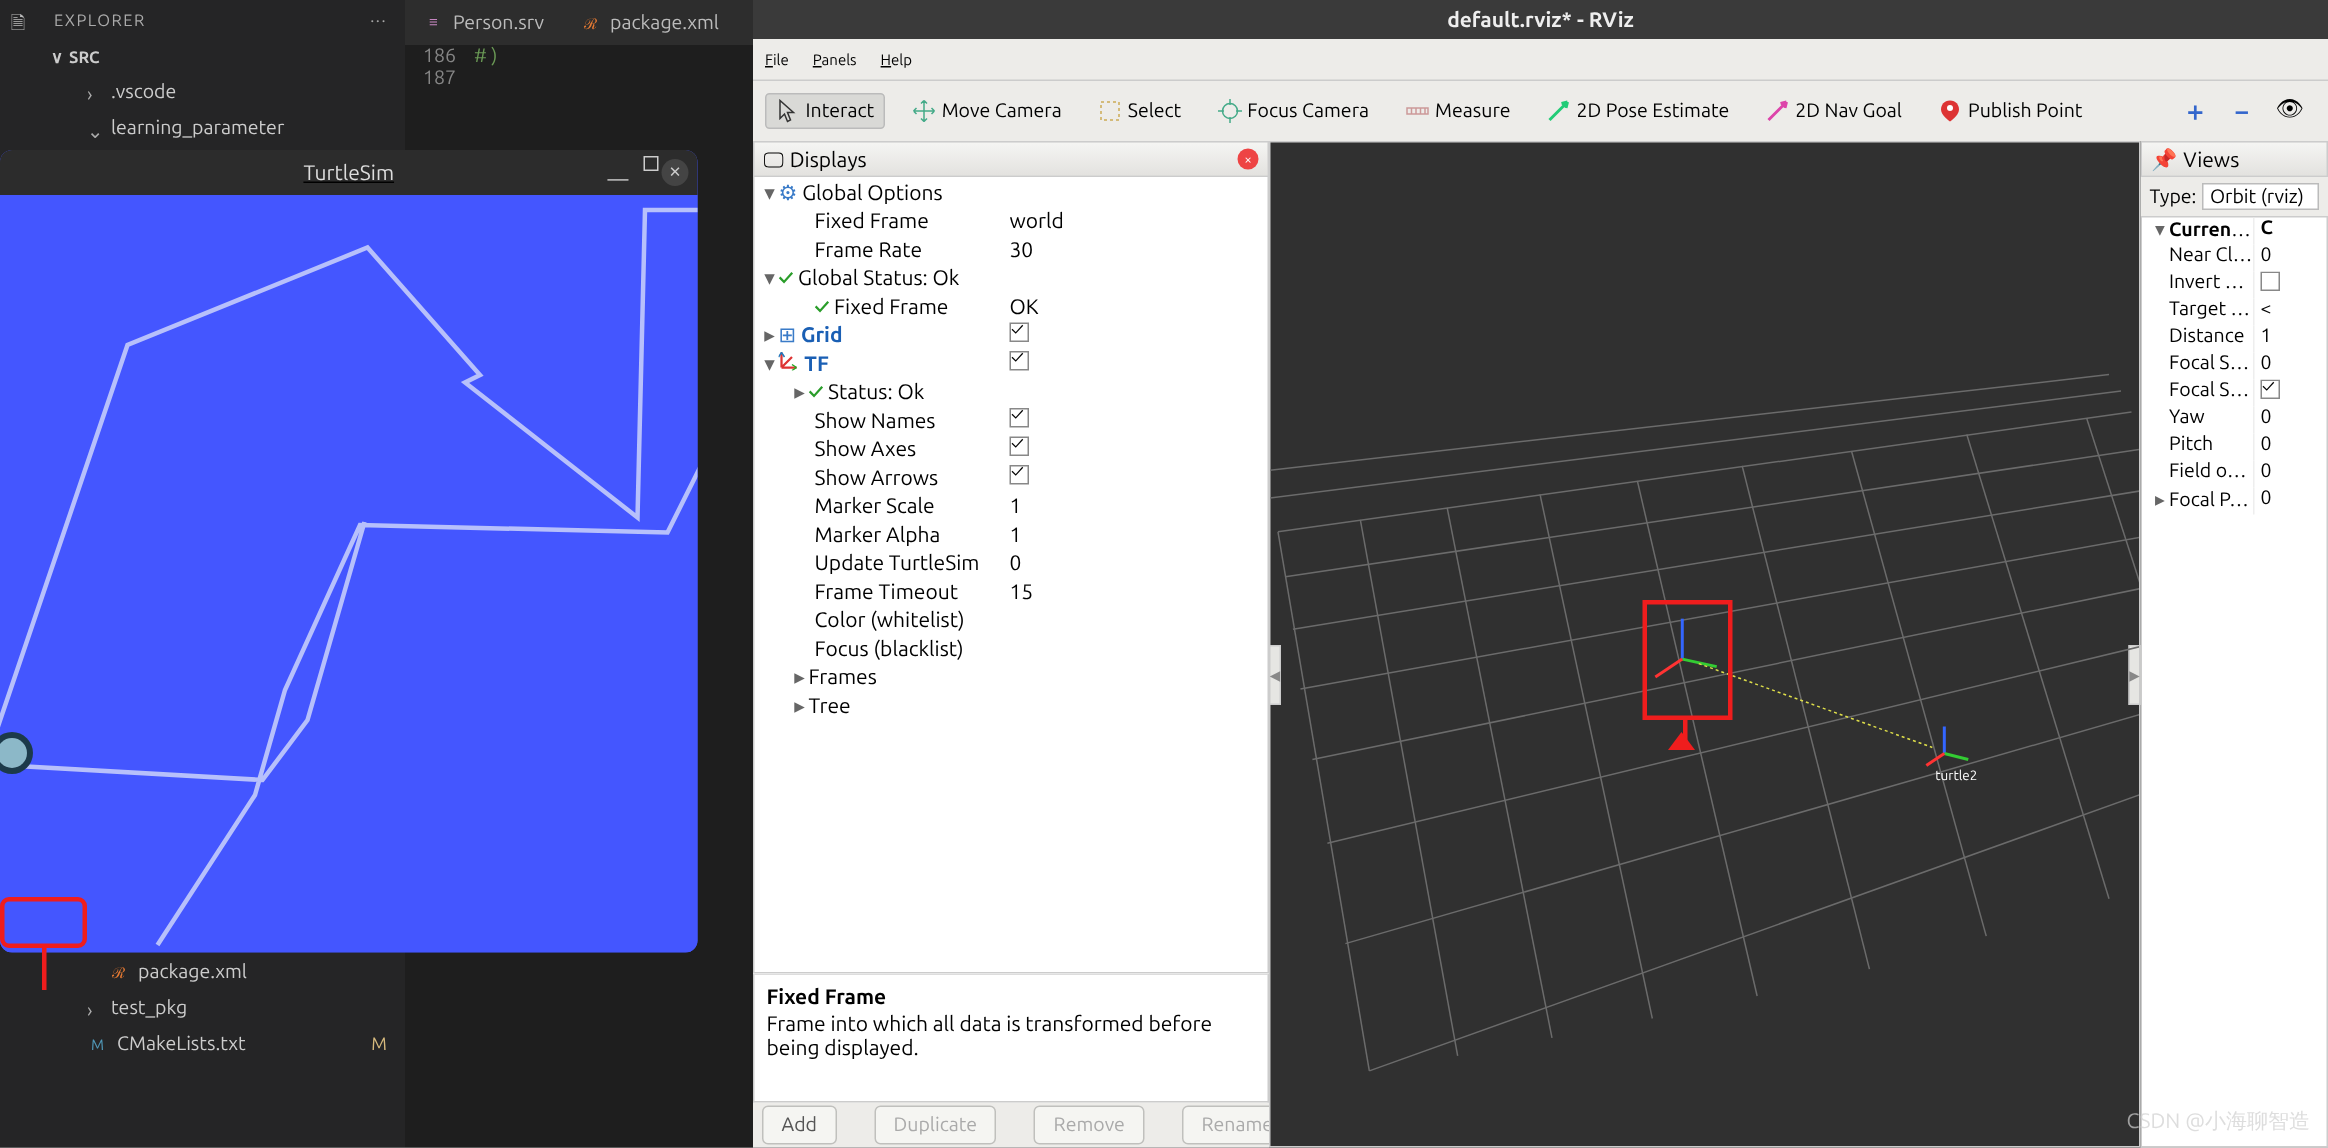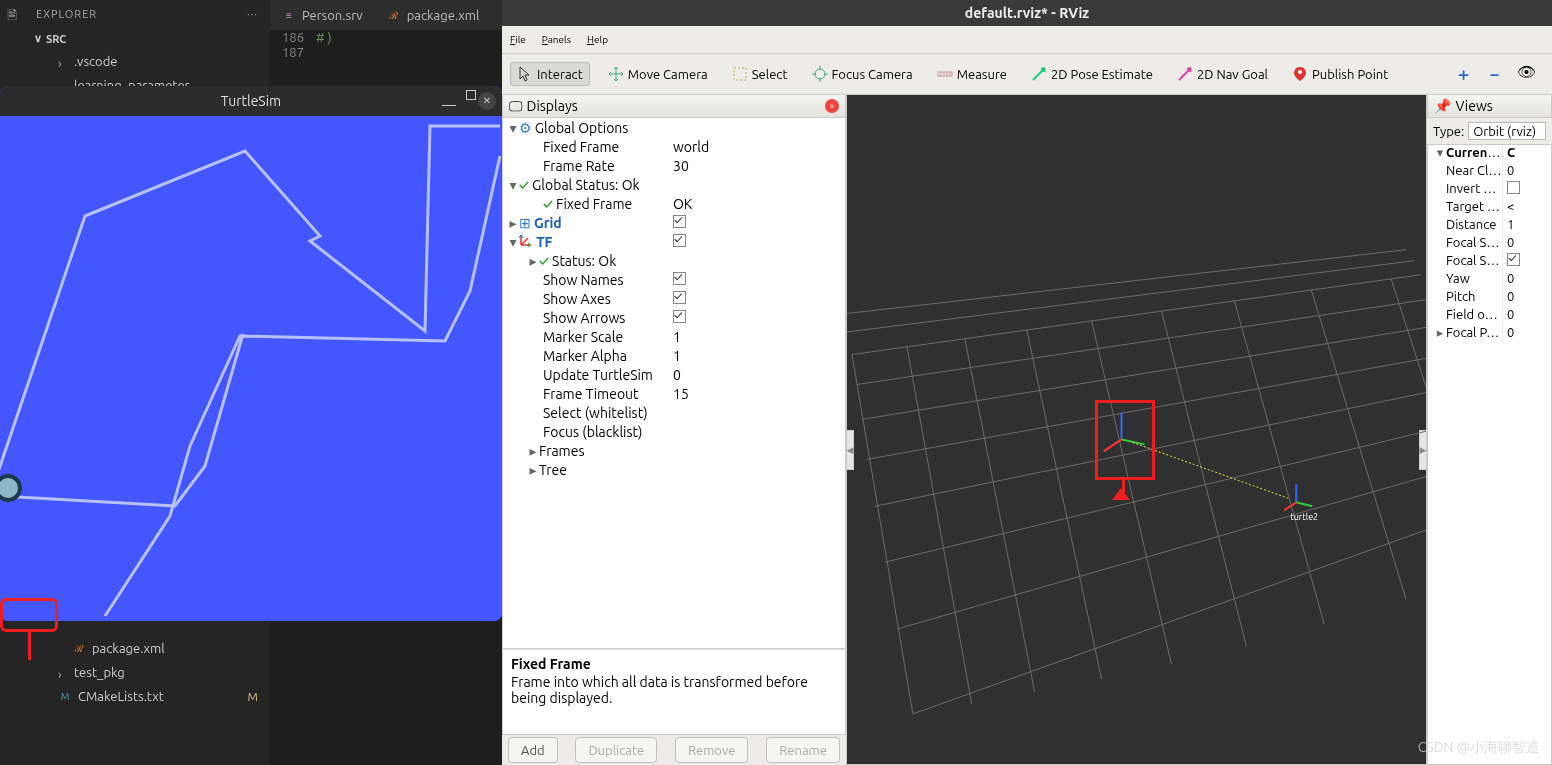--- a/index.html
+++ b/index.html
@@ -21,21 +21,21 @@
 .file-icon { width: 14px; height: 14px; display: inline-flex; align-items: center; justify-content: center; font-size: 10px; }
 
 .vscode-editor { position: absolute; left: 270px; top: 0; right: 0; height: 100%; background: #1e1e1e; }
 .tab-row { height: 30px; background: #2d2d2d; display: flex; }
 .tab { padding: 0 12px; display: flex; align-items: center; font-size: 13px; color: #bbb; gap: 6px; }
 .breadcrumb { padding: 4px 12px; font-size: 13px; color: #999; }
 .code-line { padding: 0 12px; font-family: monospace; font-size: 13px; color: #6a9955; }
 .line-no { color: #858585; display: inline-block; width: 34px; }
 
 
-.turtlesim { position: absolute; left: 0; top: 86px; width: 502px; height: 535px; background: #4456ff; border-radius: 8px; overflow: hidden; }
+.turtlesim { position: absolute; left: 0; top: 100px; width: 465px; height: 535px; background: #4456ff; border-radius: 8px; overflow: hidden; text-decoration: underline; }
 .ts-title { height: 30px; background: #2c2c2c; color: #ddd; text-align: center; line-height: 30px; font-size: 14px; position: relative; }
 .ts-close { position: absolute; right: 6px; top: 6px; width: 18px; height: 18px; border-radius: 9px; background: #444; color: #ccc; font-size: 10px; display: flex; align-items: center; justify-content: center; }
 .ts-min { position: absolute; right: 46px; top: 4px; color: #ccc; }
 .ts-max { position: absolute; right: 26px; top: 4px; width: 10px; height: 10px; border: 1px solid #ccc; }
 .ts-svg { position: absolute; left: 0; top: 30px; width: 502px; height: 505px; }
 
 
 .below-ts { position: absolute; left: 24px; top: 636px; width: 246px; }
 
 
@@ -63,21 +63,21 @@
 .tw { display: inline-block; width: 12px; text-align: center; color: #666; }
 .chk { width: 13px; height: 13px; border: 1px solid #888; display: inline-block; position: relative; background: #fff; }
 .chk.on::after { content: "✓"; position: absolute; top: -3px; left: 0; font-size: 12px; }
 .color-sw { width: 13px; height: 13px; background: #303030; display: inline-block; border: 1px solid #888; vertical-align: middle; }
 .green-check { color: #2a9d2a; font-weight: bold; }
 .bold-blue { font-weight: bold; color: #1a5fb4; }
 .plain-bold { font-weight: bold; }
 
 .disp-desc { background: #fff; border: 1px solid #ccc; border-top: 1px solid #ddd; padding: 6px 8px; font-size: 14px; height: 86px; }
 .disp-desc b { display: block; margin-bottom: 2px; }
-.disp-btns { height: 30px; display: flex; gap: 5px; padding: 2px 6px; justify-content: space-between; }
+.disp-btns { height: 30px; display: flex; gap: 25px; padding: 2px 6px; }
 .pill-btn { border: 1px solid #c0c0bd; background: #f5f5f2; border-radius: 4px; padding: 2px 12px; font-size: 13px; color: #555; }
 .pill-btn.disabled { color: #aaa; }
 
 .rviz-3d { flex: 1; position: relative; background: #303030; border: 1px solid #ccc; }
 .rviz-views { width: 125px; background: #edece9; display: flex; flex-direction: column; }
 .views-head { height: 24px; background: linear-gradient(#f5f5f3,#e3e2df); border: 1px solid #ccc; padding: 0 6px; display: flex; align-items: center; font-size: 14px; gap: 4px; }
 .views-type { padding: 4px 6px; display: flex; align-items: center; gap: 4px; font-size: 13px; }
 .views-type .combo { flex: 1; border: 1px solid #bbb; background: #fff; padding: 1px 4px; font-size: 13px; }
 .views-tree { flex: 1; background: #fff; border: 1px solid #ccc; font-size: 13px; overflow: hidden; }
 .views-tree .vr { display: flex; height: 18px; }
@@ -328,21 +328,21 @@
         <div class="disp-row">
             <span class="k">
               <span class="pad" style="width:40px"></span>
               <span>Frame Timeout</span>
             </span>
             <span class="v">15</span>
           </div>
         <div class="disp-row">
             <span class="k">
               <span class="pad" style="width:40px"></span>
-              <span>Select (whitelist)</span>
+              <span>Color (whitelist)</span>
             </span>
           </div>
         <div class="disp-row">
             <span class="k">
               <span class="pad" style="width:40px"></span>
               <span>Focus (blacklist)</span>
             </span>
           </div>
         <div class="disp-row">
             <span class="k">

